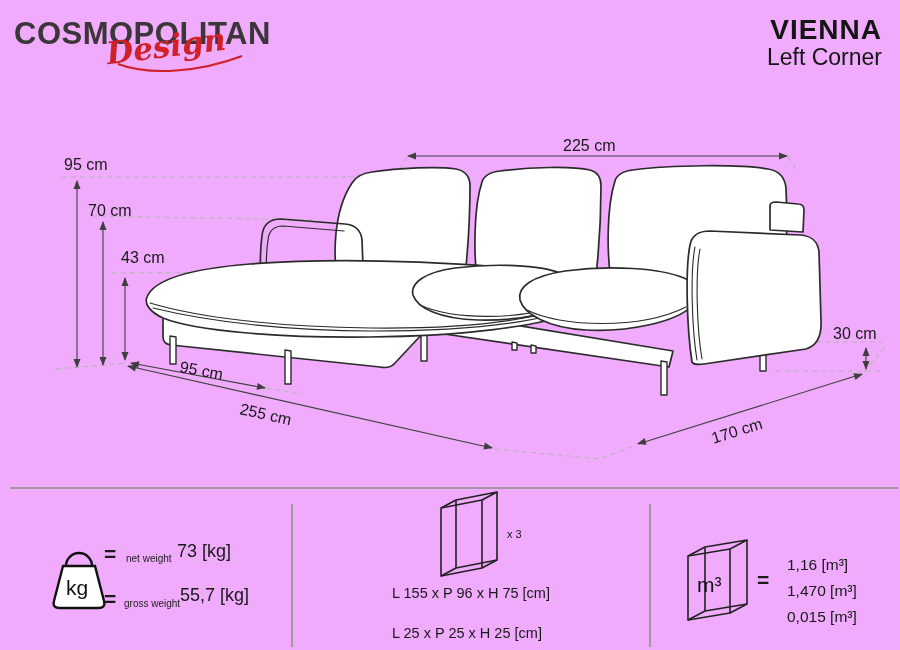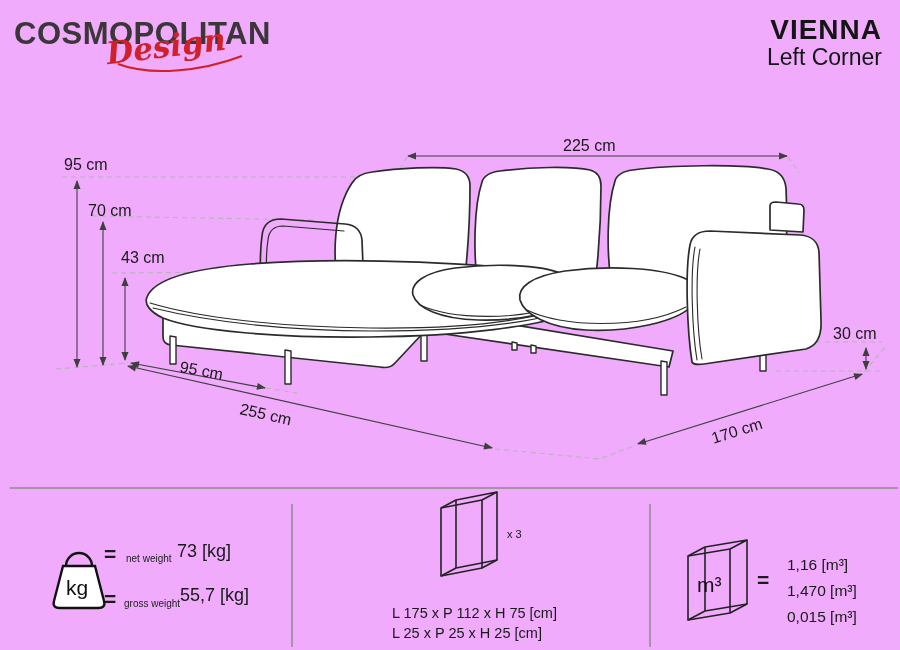--- a/index.html
+++ b/index.html
@@ -171,21 +171,21 @@
 
   <span class="lbl icontext" style="left:66px;top:576px;">kg</span>
   <span class="lbl eq" style="left:104px;top:542px;">=</span>
   <span class="lbl small" style="left:126px;top:553px;">net weight</span>
   <span class="lbl big" style="left:177px;top:541px;">73 [kg]</span>
   <span class="lbl eq" style="left:104px;top:587px;">=</span>
   <span class="lbl small" style="left:124px;top:598px;">gross weight</span>
   <span class="lbl big" style="left:180px;top:585px;">55,7 [kg]</span>
 
   <span class="lbl" style="left:507px;top:528px;font-size:11px;">x 3</span>
-  <span class="lbl pkg" style="left:392px;top:605px;">L 175  x P 112 x H 75 [cm]</span>
+  <span class="lbl pkg" style="left:392px;top:585px;">L 155  x P 96 x H 75 [cm]</span>
   <span class="lbl pkg" style="left:392px;top:625px;">L 25  x P 25 x H 25 [cm]</span>
 
   <span class="lbl icontext" style="left:697px;top:573px;">m³</span>
   <span class="lbl eq" style="left:757px;top:568px;">=</span>
   <span class="lbl vol" style="left:787px;top:556px;">1,16 [m³]</span>
   <span class="lbl vol" style="left:787px;top:582px;">1,470 [m³]</span>
   <span class="lbl vol" style="left:787px;top:608px;">0,015 [m³]</span>
 
 </div>
 

